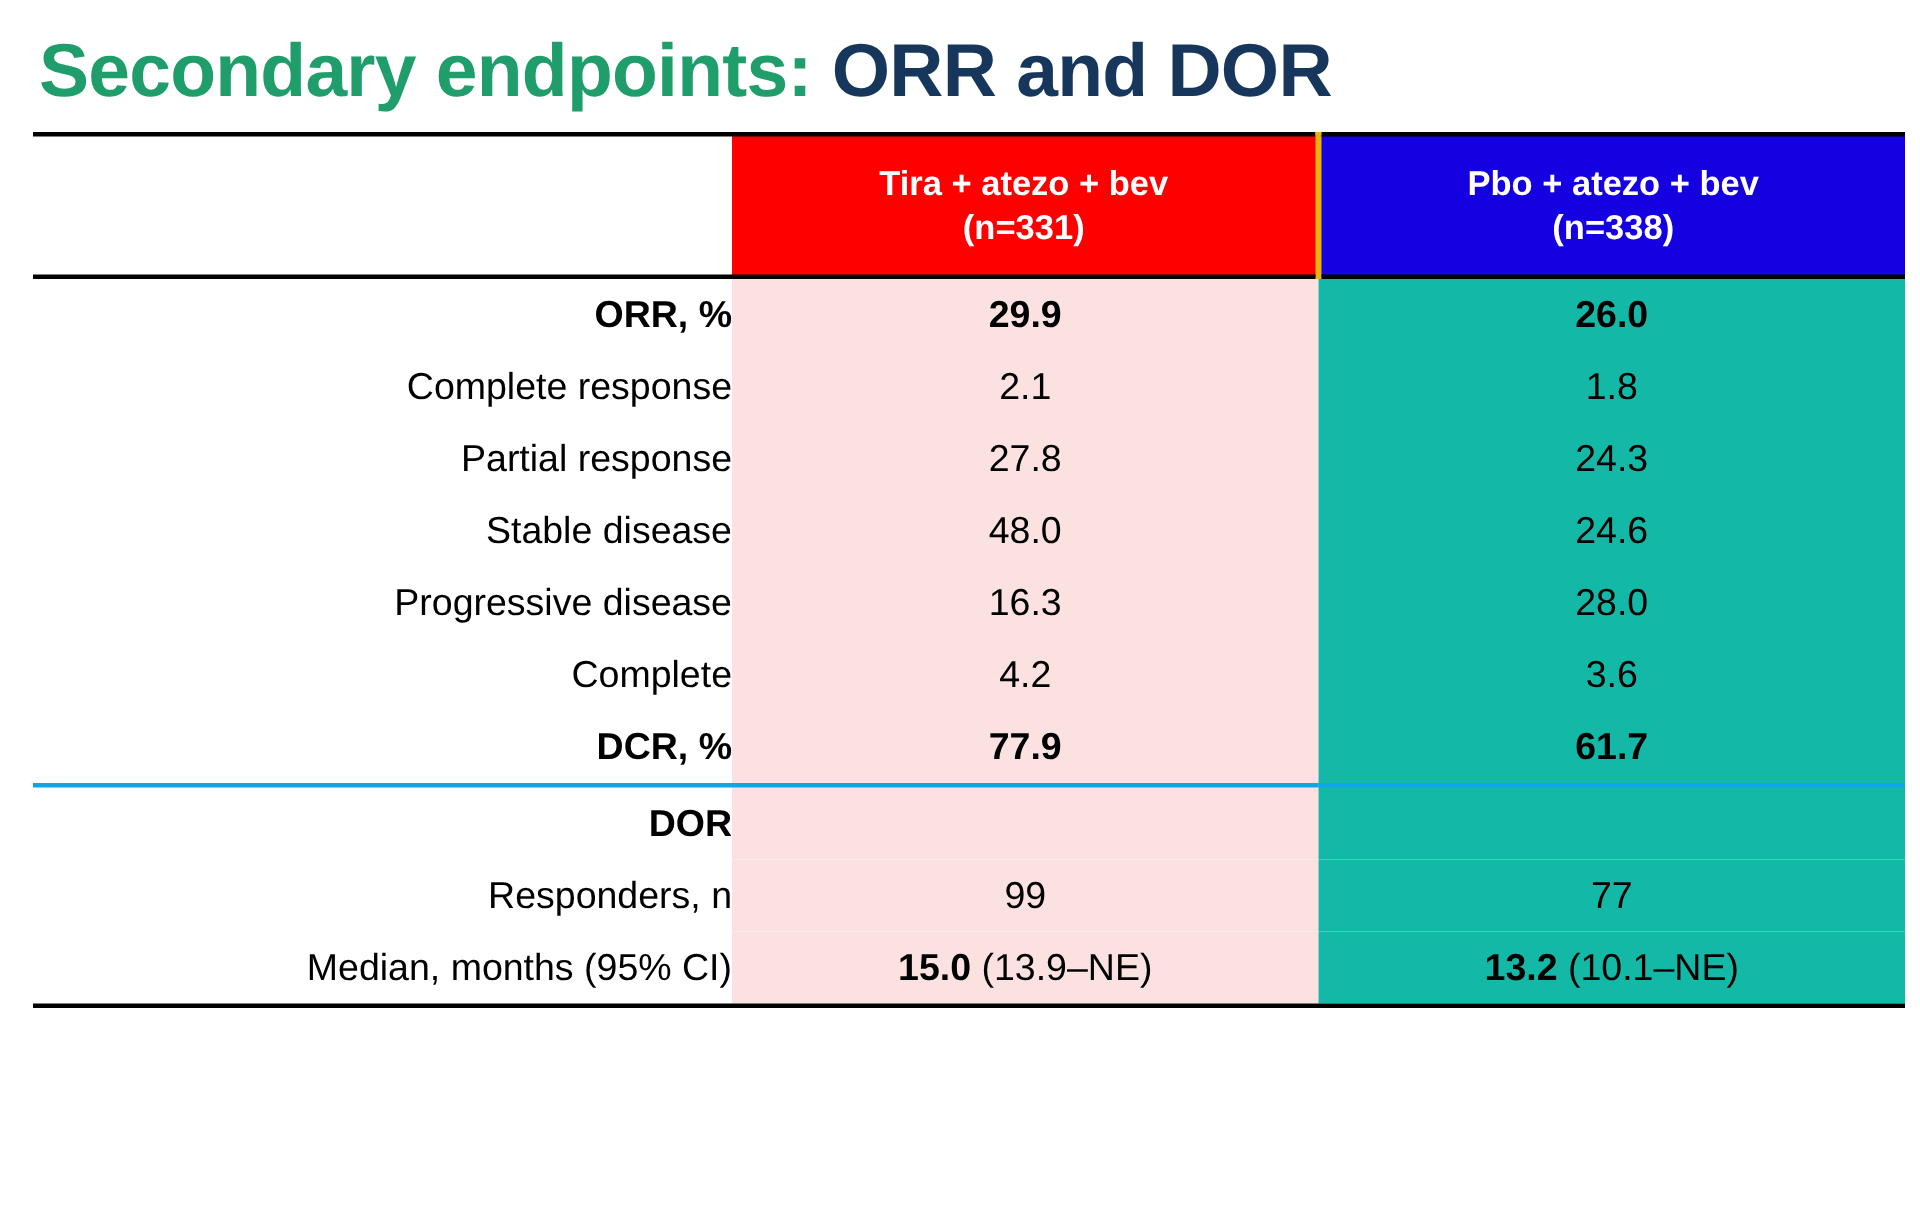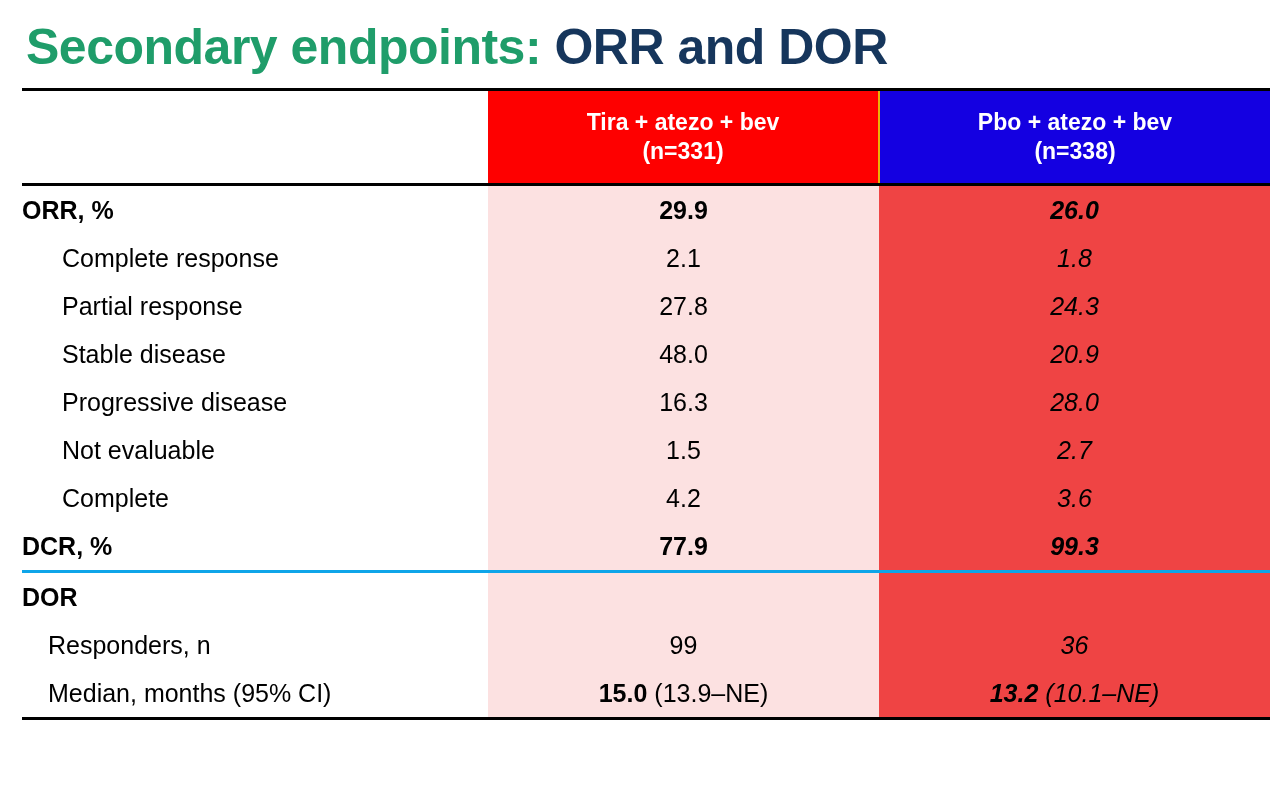--- a/index.html
+++ b/index.html
@@ -59,43 +59,43 @@
   .hdr-arm {
     color: #ffffff;
     font-size: 23px;
     font-weight: bold;
     text-align: center;
     line-height: 1.28;
     height: 92px;
     border-top: 3px solid #000000;
     border-bottom: 3px solid #000000;
   }
-  .hdr-arm.tira { background: #fe0000; border-right: 2px solid #eab308; margin-left: 41px; }
+  .hdr-arm.tira { background: #fe0000; border-right: 4px solid #eab308; margin-left: 41px; }
   .hdr-arm.pbo  { background: #1400e1; }
 
   
   .lbl {
     font-size: 25px;
-    text-align: left;
+    text-align: right;
     padding: 0 0 0 14px;
     height: 48px;
     background: #ffffff;
   }
   .lbl.bold { font-weight: bold; }
   .lbl.indent1 { padding-left: 40px; }
   .lbl.indent2 { padding-left: 26px; }
 
   .val {
     font-size: 25px;
     text-align: center;
     height: 48px;
   }
   .val.bold { font-weight: bold; margin-top: 28px; }
   .val.tira { background: #fce1e1; }
-  .val.pbo  { background: #ef4444; font-style: italic; }
+  .val.pbo  { background: #14b8a6; }
 
   .val .lead { font-weight: bold; }
 
   tr.sep-below td { border-bottom: 3px solid #0ea5e9; }
 
   .bottom-rule {
     width: 1248px;
     margin-left: 4px;
     height: 3px;
     background: #000000;
@@ -145,57 +145,52 @@
 
       <tr>
         <td class="lbl indent1">Partial response</td>
         <td class="val tira">27.8</td>
         <td class="val pbo">24.3</td>
       </tr>
 
       <tr>
         <td class="lbl indent1">Stable disease</td>
         <td class="val tira">48.0</td>
-        <td class="val pbo">20.9</td>
+        <td class="val pbo">24.6</td>
       </tr>
 
       <tr>
         <td class="lbl indent1">Progressive disease</td>
         <td class="val tira">16.3</td>
         <td class="val pbo">28.0</td>
       </tr>
 
-      <tr>
-        <td class="lbl indent1">Not evaluable</td>
-        <td class="val tira">1.5</td>
-        <td class="val pbo">2.7</td>
-      </tr>
 
       <tr>
         <td class="lbl indent1">Complete</td>
         <td class="val tira">4.2</td>
         <td class="val pbo">3.6</td>
       </tr>
 
       <tr class="sep-below">
         <td class="lbl bold">DCR, %</td>
         <td class="val tira bold">77.9</td>
-        <td class="val pbo bold">99.3</td>
+        <td class="val pbo bold">61.7</td>
       </tr>
 
       <tr>
         <td class="lbl bold">DOR</td>
         <td class="val tira"></td>
         <td class="val pbo"></td>
       </tr>
 
       <tr>
         <td class="lbl indent2">Responders, n</td>
         <td class="val tira">99</td>
-        <td class="val pbo">36</td>
+        <td class="val pbo">77</td>
       </tr>
 
 
       <tr>
         <td class="lbl indent2">Median, months (95% CI)</td>
         <td class="val tira"><span class="lead">15.0</span><span> (13.9–NE)</span></td>
         <td class="val pbo"><span class="lead">13.2</span><span> (10.1–NE)</span></td>
       </tr>
 
     </tbody>

